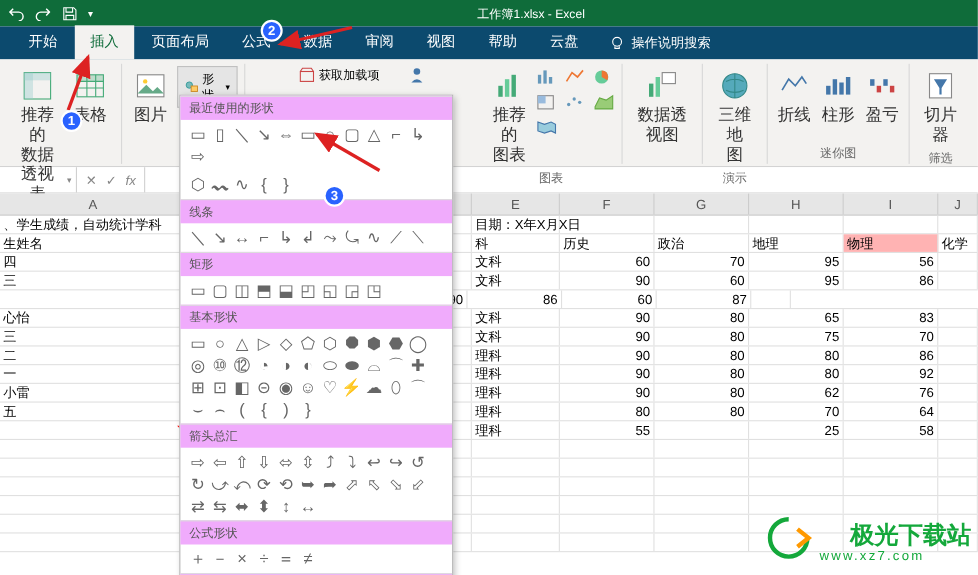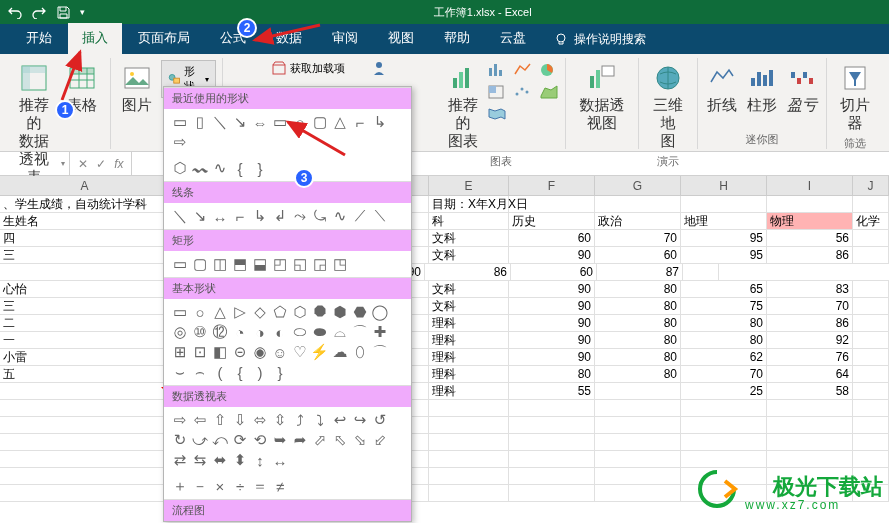--- a/index.html
+++ b/index.html
@@ -265,21 +265,21 @@
         <div class="icn">
             <svg width="26" height="20">
               <rect x="2" y="10" width="4" height="8" fill="#47a"></rect>
               <rect x="8" y="4" width="4" height="14" fill="#47a"></rect>
               <rect x="14" y="7" width="4" height="11" fill="#47a"></rect>
               <rect x="20" y="2" width="4" height="16" fill="#47a"></rect>
             </svg>
           </div>
         <div class="lbl">柱形</div>
       </div>
-      <div class="ribbon-btn-lg" style="width:36px;font-style:italic;">
+      <div class="ribbon-btn-lg" style="width:36px;">
         <div class="icn">
             <svg width="26" height="20">
               <rect x="2" y="4" width="4" height="6" fill="#47a"></rect>
               <rect x="8" y="10" width="4" height="6" fill="#c44"></rect>
               <rect x="14" y="4" width="4" height="6" fill="#47a"></rect>
               <rect x="20" y="10" width="4" height="6" fill="#c44"></rect>
             </svg>
           </div>
         <div class="lbl">盈亏</div>
       </div>
@@ -607,21 +607,21 @@
       <span class="shape-glyph">☁</span>
       <span class="shape-glyph">⬯</span>
     <span class="shape-glyph">⌒</span>
       <span class="shape-glyph">⌣</span>
       <span class="shape-glyph">⌢</span>
       <span class="shape-glyph">(</span>
       <span class="shape-glyph">{</span>
       <span class="shape-glyph">)</span>
       <span class="shape-glyph">}</span>
   </div>
-  <div class="shapes-section-title">数据透视表</div>
+  <div class="shapes-section-title">箭头总汇</div>
   <div class="shapes-row">
     <span class="shape-glyph">⇨</span>
       <span class="shape-glyph">⇦</span>
       <span class="shape-glyph">⇧</span>
       <span class="shape-glyph">⇩</span>
       <span class="shape-glyph">⬄</span>
       <span class="shape-glyph">⇳</span>
       <span class="shape-glyph">⤴</span>
       <span class="shape-glyph">⤵</span>
       <span class="shape-glyph">↩</span>
@@ -638,20 +638,21 @@
       <span class="shape-glyph">⬁</span>
       <span class="shape-glyph">⬂</span>
       <span class="shape-glyph">⬃</span>
       <span class="shape-glyph">⇄</span>
       <span class="shape-glyph">⇆</span>
     <span class="shape-glyph">⬌</span>
       <span class="shape-glyph">⬍</span>
       <span class="shape-glyph">↕</span>
       <span class="shape-glyph">↔</span>
   </div>
+  <div class="shapes-section-title">公式形状</div>
   <div class="shapes-row">
     <span class="shape-glyph">＋</span>
       <span class="shape-glyph">－</span>
       <span class="shape-glyph">×</span>
       <span class="shape-glyph">÷</span>
       <span class="shape-glyph">＝</span>
       <span class="shape-glyph">≠</span>
   </div>
   <div class="shapes-section-title">流程图</div>
 

